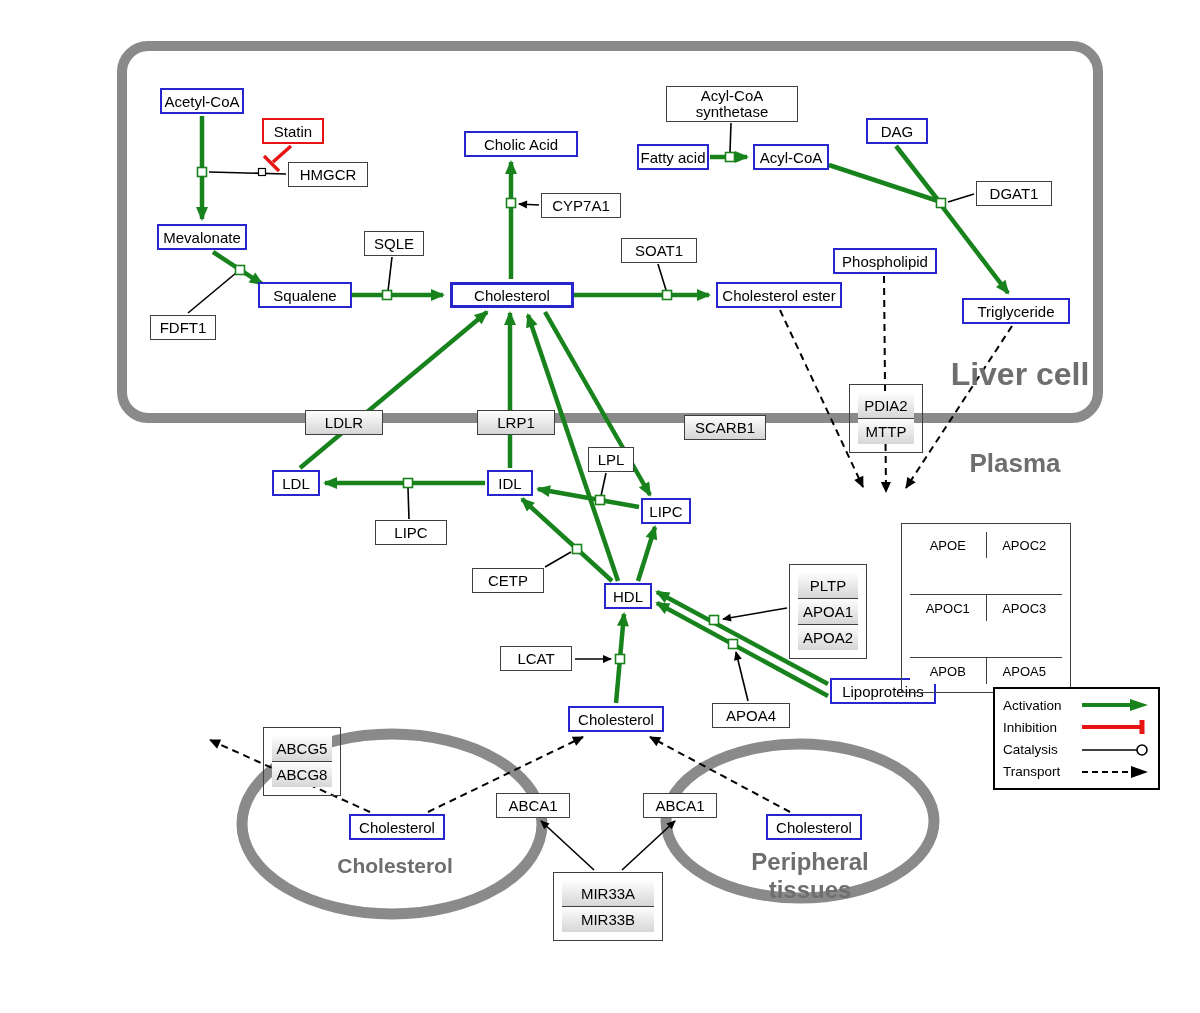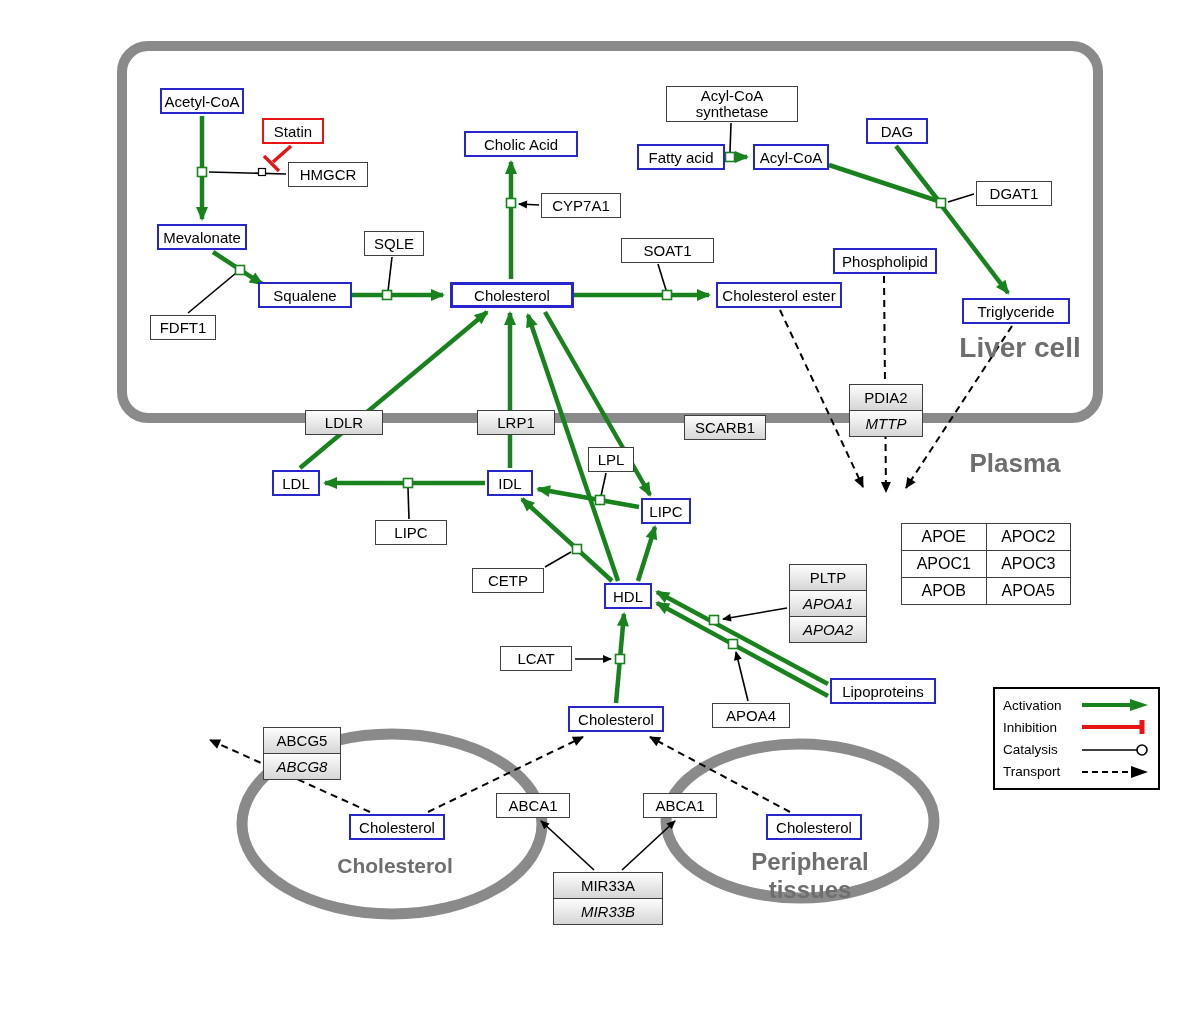--- a/index.html
+++ b/index.html
@@ -6,27 +6,27 @@
   body{font-family:"Liberation Sans",sans-serif;}
   #stage{position:relative;width:1200px;height:1013px;background:#fff;overflow:hidden;}
   #edges{position:absolute;left:0;top:0;}
   .node{position:absolute;box-sizing:border-box;background:#fff;display:flex;align-items:center;justify-content:center;
         font-size:15px;color:#000;height:26px;white-space:nowrap;z-index:2;}
   .met{border:2px solid #2626cc;}
   .met.thick{border-width:3px;}
   .enz{border:1.5px solid #3f3f3f;height:25px;}
   .redbox{border:2px solid #e81313;}
   .two-line{flex-direction:column;height:36px;line-height:16px;}
-  .stack{display:block;height:auto;padding:0;background:none;border:1.5px solid #3f3f3f;}
+  .stack{display:block;height:auto;padding:8px;background:none;border:1.5px solid #3f3f3f;}
   .stack .row{height:25px;display:flex;align-items:center;justify-content:center;background:linear-gradient(#fdfdfd,#d6d6d6);}
-  .stack .row + .row{border-top:1.5px solid #3f3f3f;font-style:italic;}
+  .stack .row + .row{border-top:1.5px solid #3f3f3f;}
   .grad{background:linear-gradient(#fdfdfd,#d6d6d6);}
   .apo-row{display:flex;height:26px;}
-  .apo-row + .apo-row{border-top:1.5px solid #3f3f3f;}
-  .apo-cell{flex:1;display:flex;align-items:center;justify-content:center;background:#fff;font-size:16px;}
+  .apo-row + .apo-row{border-top:1.5px solid #3f3f3f;margin-top:36px;}
+  .apo-cell{flex:1;display:flex;align-items:center;justify-content:center;background:#fff;font-size:13px;}
   .apo-cell + .apo-cell{border-left:1.5px solid #3f3f3f;}
   .comp-label{position:absolute;font-weight:bold;color:#6e6e6e;z-index:3;text-align:center;}
   .legend{position:absolute;left:993px;top:687px;width:167px;height:103px;border:2.5px solid #000;background:#fff;
           box-sizing:border-box;padding:5px 8px;z-index:3;display:flex;flex-direction:column;justify-content:space-around;}
   .legend-row{display:flex;align-items:center;justify-content:space-between;height:22px;font-size:13.5px;color:#000;}
 </style>
 </head>
 <body>
 
 <div id="stage">
@@ -116,52 +116,52 @@
       <rect x="403.5" y="478.5" width="9" height="9"></rect>
       <rect x="595.5" y="495.5" width="9" height="9"></rect>
       <rect x="572.5" y="544.5" width="9" height="9"></rect>
       <rect x="709.5" y="615.5" width="9" height="9"></rect>
       <rect x="728.5" y="639.5" width="9" height="9"></rect>
       <rect x="615.5" y="654.5" width="9" height="9"></rect>
       <rect x="258.5" y="168.5" width="7" height="7" stroke="#000" stroke-width="1.2"></rect>
     </g>
   </svg>
 
-  <div class="comp-label" style="left:945px;top:332px;width:150px;font-size:28px;">Liver cell</div>
+  <div class="comp-label" style="left:945px;top:356px;width:150px;font-size:32px;">Liver cell</div>
   <div class="comp-label" style="left:955px;top:448px;width:120px;font-size:26px;">Plasma</div>
   <div class="comp-label" style="left:320px;top:854px;width:150px;font-size:21px;">Cholesterol</div>
   <div class="comp-label" style="left:710px;top:848px;width:200px;font-size:24px;">Peripheral tissues</div>
 
   <div class="node met" style="left:160px;top:88px;width:84px">Acetyl-CoA</div>
   <div class="node met" style="left:157px;top:224px;width:90px">Mevalonate</div>
   <div class="node met" style="left:258px;top:282px;width:94px">Squalene</div>
   <div class="node met" style="left:464px;top:131px;width:114px">Cholic Acid</div>
   <div class="node met thick" style="left:450px;top:282px;width:124px">Cholesterol</div>
-  <div class="node met" style="left:637px;top:144px;width:88px">Fatty acid</div>
+  <div class="node met" style="left:637px;top:144px;width:72px">Fatty acid</div>
   <div class="node met" style="left:753px;top:144px;width:76px">Acyl-CoA</div>
   <div class="node met" style="left:866px;top:118px;width:62px">DAG</div>
   <div class="node met" style="left:833px;top:248px;width:104px">Phospholipid</div>
   <div class="node met" style="left:716px;top:282px;width:126px">Cholesterol ester</div>
   <div class="node met" style="left:962px;top:298px;width:108px">Triglyceride</div>
   <div class="node met" style="left:272px;top:470px;width:48px">LDL</div>
   <div class="node met" style="left:487px;top:470px;width:46px">IDL</div>
   <div class="node met" style="left:641px;top:498px;width:50px">LIPC</div>
   <div class="node met" style="left:604px;top:583px;width:48px">HDL</div>
   <div class="node met" style="left:830px;top:678px;width:106px">Lipoproteins</div>
   <div class="node met" style="left:568px;top:706px;width:96px">Cholesterol</div>
   <div class="node met" style="left:349px;top:814px;width:96px">Cholesterol</div>
   <div class="node met" style="left:766px;top:814px;width:96px">Cholesterol</div>
 
   <div class="node redbox" style="left:262px;top:118px;width:62px">Statin</div>
 
   <div class="node enz" style="left:288px;top:162px;width:80px">HMGCR</div>
   <div class="node enz" style="left:150px;top:315px;width:66px">FDFT1</div>
   <div class="node enz" style="left:364px;top:231px;width:60px">SQLE</div>
   <div class="node enz" style="left:541px;top:193px;width:80px">CYP7A1</div>
-  <div class="node enz" style="left:621px;top:238px;width:93px">SOAT1</div>
+  <div class="node enz" style="left:621px;top:238px;width:76px">SOAT1</div>
   <div class="node enz two-line" style="left:666px;top:86px;width:132px">
     <span>Acyl-CoA</span>
     <span>synthetase</span>
   </div>
   <div class="node enz" style="left:976px;top:181px;width:76px">DGAT1</div>
   <div class="node stack" style="left:849px;top:384px;width:74px">
     <div class="row">PDIA2</div>
     <div class="row">MTTP</div>
   </div>
   <div class="node enz grad" style="left:305px;top:410px;width:78px">LDLR</div>

